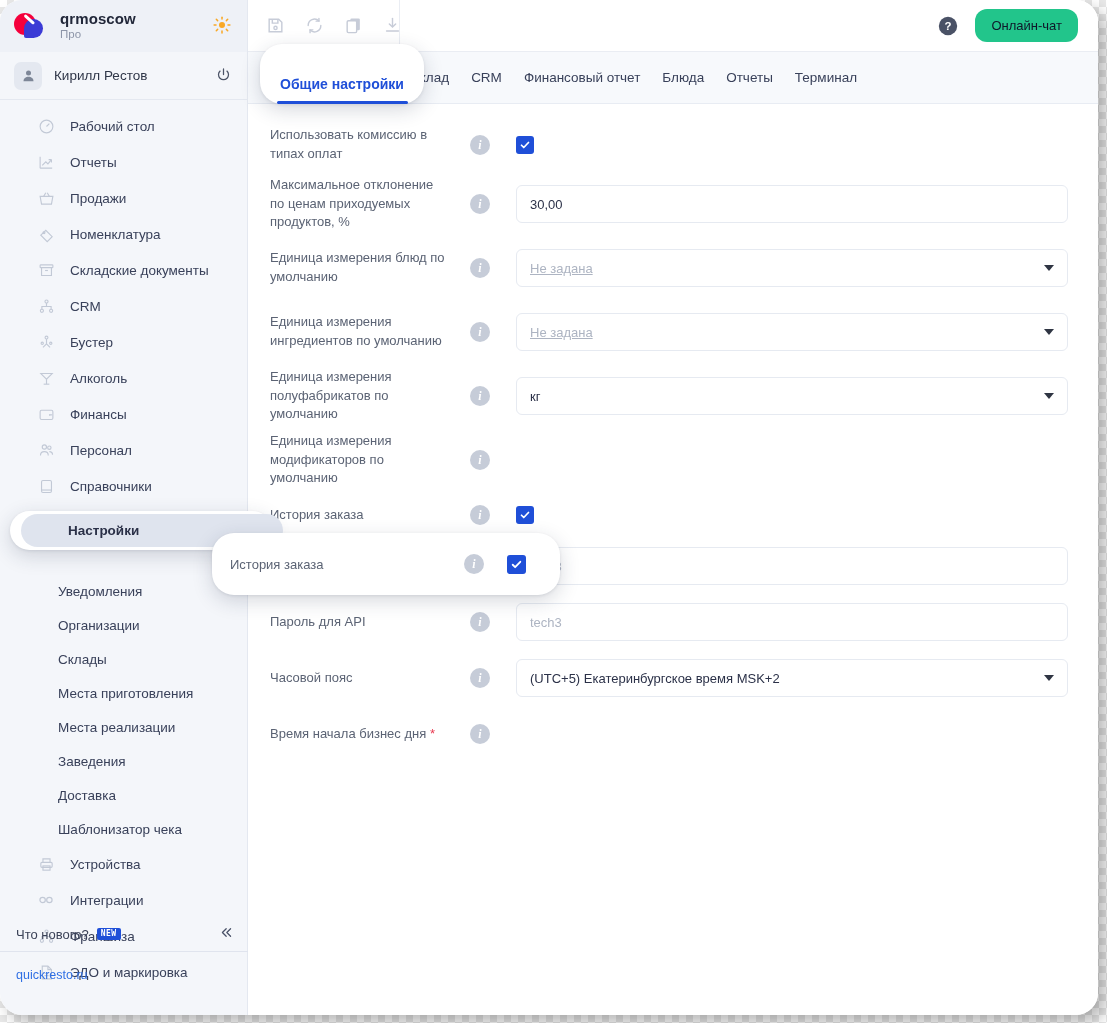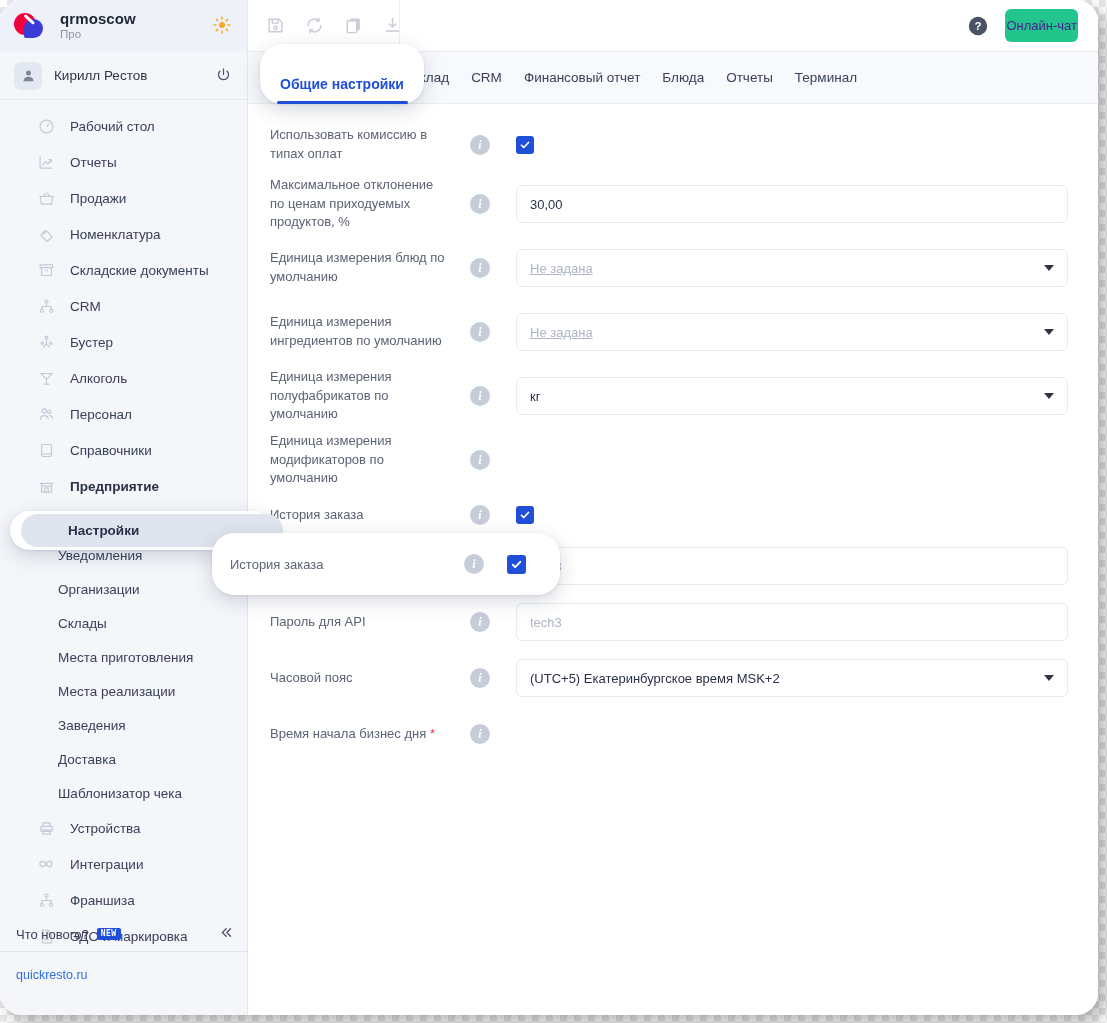--- a/index.html
+++ b/index.html
@@ -131,23 +131,23 @@
   .tool-group {
     width: 152px; height: 52px; display: flex; align-items: center;
     gap: 20px; padding-left: 18px;
     border-right: 1px solid #eaedf3;
   }
   .tool-ico { color: #c7ccd8; display:flex; }
   .topbar-spacer { flex: 1 1 auto; }
   .help-ico { color: #4a5266; margin-right: 16px; display:flex; }
   .chat-btn {
     margin-right: 20px;
-    background: #22c58b; color: #4c1d95;
-    font-size: 13px; padding: 9px 1px; border: none;
-    border-radius: 6px; cursor: pointer;
+    background: #22c58b; color: #0f172a;
+    font-size: 13px; padding: 9px 16px; border: none;
+    border-radius: 12px; cursor: pointer;
     font-family: inherit;
   }
 
   .tabs {
     height: 52px; display: flex; align-items: center;
     background: #f7f9fc; border-bottom: 1px solid #e8ecf3;
     padding-left: 14px; gap: 22px; overflow: hidden;
   }
   .tab { font-size: 13.5px; color: #39415a; white-space: nowrap; cursor: pointer; }
   .tab.is-hidden-left { visibility: hidden; }
@@ -374,20 +374,30 @@
               <path d="M4 5h16l-8 8z"></path>
               <path d="M12 13v7"></path>
               <path d="M8 20h8"></path>
             </svg>
         </span>
         <span class="nav-lbl">Алкоголь</span>
       </div>
       <div class="nav-item">
         <span class="nav-ico">
           <svg width="17" height="17" viewBox="0 0 24 24" fill="none" stroke="#c2c9d6" stroke-width="1.6">
+              <rect x="3" y="6" width="18" height="13" rx="2"></rect>
+              <path d="M16 12.5h4"></path>
+              <circle cx="16.5" cy="12.6" r="1.1" fill="#c2c9d6" stroke="none"></circle>
+            </svg>
+        </span>
+        <span class="nav-lbl">Финансы</span>
+      </div>
+      <div class="nav-item">
+        <span class="nav-ico">
+          <svg width="17" height="17" viewBox="0 0 24 24" fill="none" stroke="#c2c9d6" stroke-width="1.6">
               <circle cx="9" cy="7" r="3"></circle>
               <circle cx="16" cy="8" r="2.4"></circle>
               <path d="M3.5 19c0-3.3 2.5-5.5 5.5-5.5s5.5 2.2 5.5 5.5"></path>
               <path d="M16 13.5c2.6 0 4.5 2 4.5 4.5"></path>
             </svg>
         </span>
         <span class="nav-lbl">Персонал</span>
       </div>
       <div class="nav-item">
         <span class="nav-ico">

